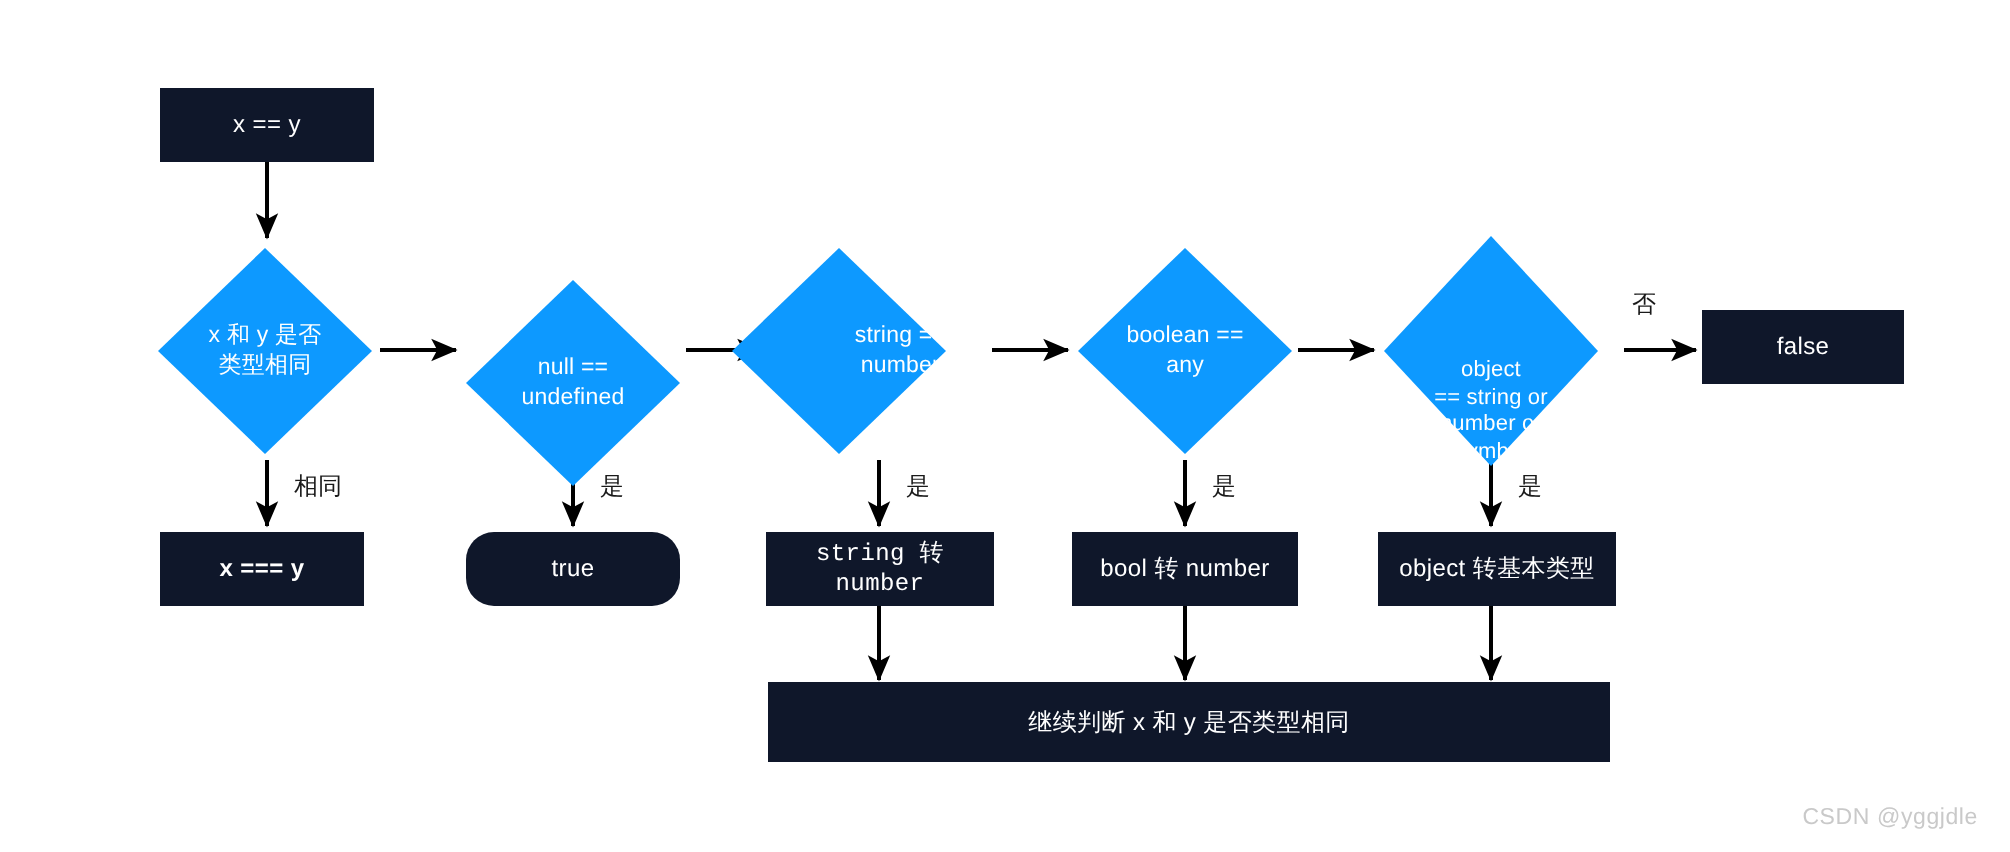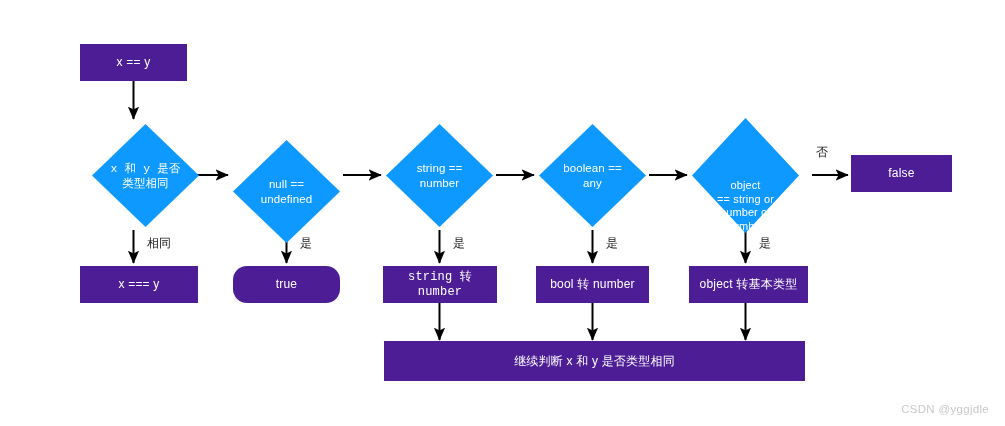--- a/index.html
+++ b/index.html
@@ -22,21 +22,21 @@
     height: 426px;
   }
   .node {
     position: absolute;
     box-sizing: border-box;
     display: flex;
     align-items: center;
     justify-content: center;
     text-align: center;
     color: #ffffff;
-    background: #4c1d95;
+    background: #0f172a;
     font-size: 12px;
     line-height: 15px;
     letter-spacing: 0.2px;
     white-space: pre-line;
   }
   .diamond-wrap {
     position: absolute;
     display: flex;
     align-items: center;
     justify-content: center;
@@ -113,33 +113,33 @@
 
     <line x1="439.5" y1="303" x2="439.5" y2="340" stroke="#000000" stroke-width="2" marker-end="url(#ah)"></line>
     <line x1="592.5" y1="303" x2="592.5" y2="340" stroke="#000000" stroke-width="2" marker-end="url(#ah)"></line>
     <line x1="745.5" y1="303" x2="745.5" y2="340" stroke="#000000" stroke-width="2" marker-end="url(#ah)"></line>
   </svg>
 
   <div class="node" style="left:80px; top:44px; width:107px; height:37px;">
     <span>x == y</span>
   </div>
 
-  <div class="diamond-wrap" style="left:92px; top:124px; width:107px; height:103px;font-family:Liberation Mono, monospace;">
+  <div class="diamond-wrap" style="left:79px; top:124px; width:107px; height:103px;">
     <div class="diamond-shape"></div>
     <span class="diamond-label">x 和 y 是否
 类型相同</span>
   </div>
 
   <div class="diamond-wrap" style="left:233px; top:140px; width:107px; height:103px;">
     <div class="diamond-shape"></div>
     <span class="diamond-label">null ==
 undefined</span>
   </div>
 
-  <div class="diamond-wrap" style="left:386px; top:124px; width:107px; height:103px;">
+  <div class="diamond-wrap" style="left:366px; top:124px; width:107px; height:103px;justify-content:flex-end;">
     <div class="diamond-shape"></div>
     <span class="diamond-label">string ==
 number</span>
   </div>
 
   <div class="diamond-wrap" style="left:539px; top:124px; width:107px; height:103px;">
     <div class="diamond-shape"></div>
     <span class="diamond-label">boolean ==
 any</span>
   </div>
@@ -149,21 +149,21 @@
     <span class="diamond-label" style="font-size:11px; line-height:13.5px;">object
 == string or
 number or
 symbol</span>
   </div>
 
   <div class="node" style="left:851px; top:155px; width:101px; height:37px;">
     <span>false</span>
   </div>
 
-  <div class="node" style="left:80px; top:266px; width:118px; height:37px;">
+  <div class="node" style="left:80px; top:266px; width:102px; height:37px;font-weight:bold;">
     <span>x === y</span>
   </div>
 
   <div class="node" style="left:233px; top:266px; width:107px; height:37px;border-radius:14px;">
     <span>true</span>
   </div>
 
   <div class="node" style="left:383px; top:266px; width:114px; height:37px;font-family:Liberation Mono, monospace;">
     <span>string 转 number</span>
   </div>

